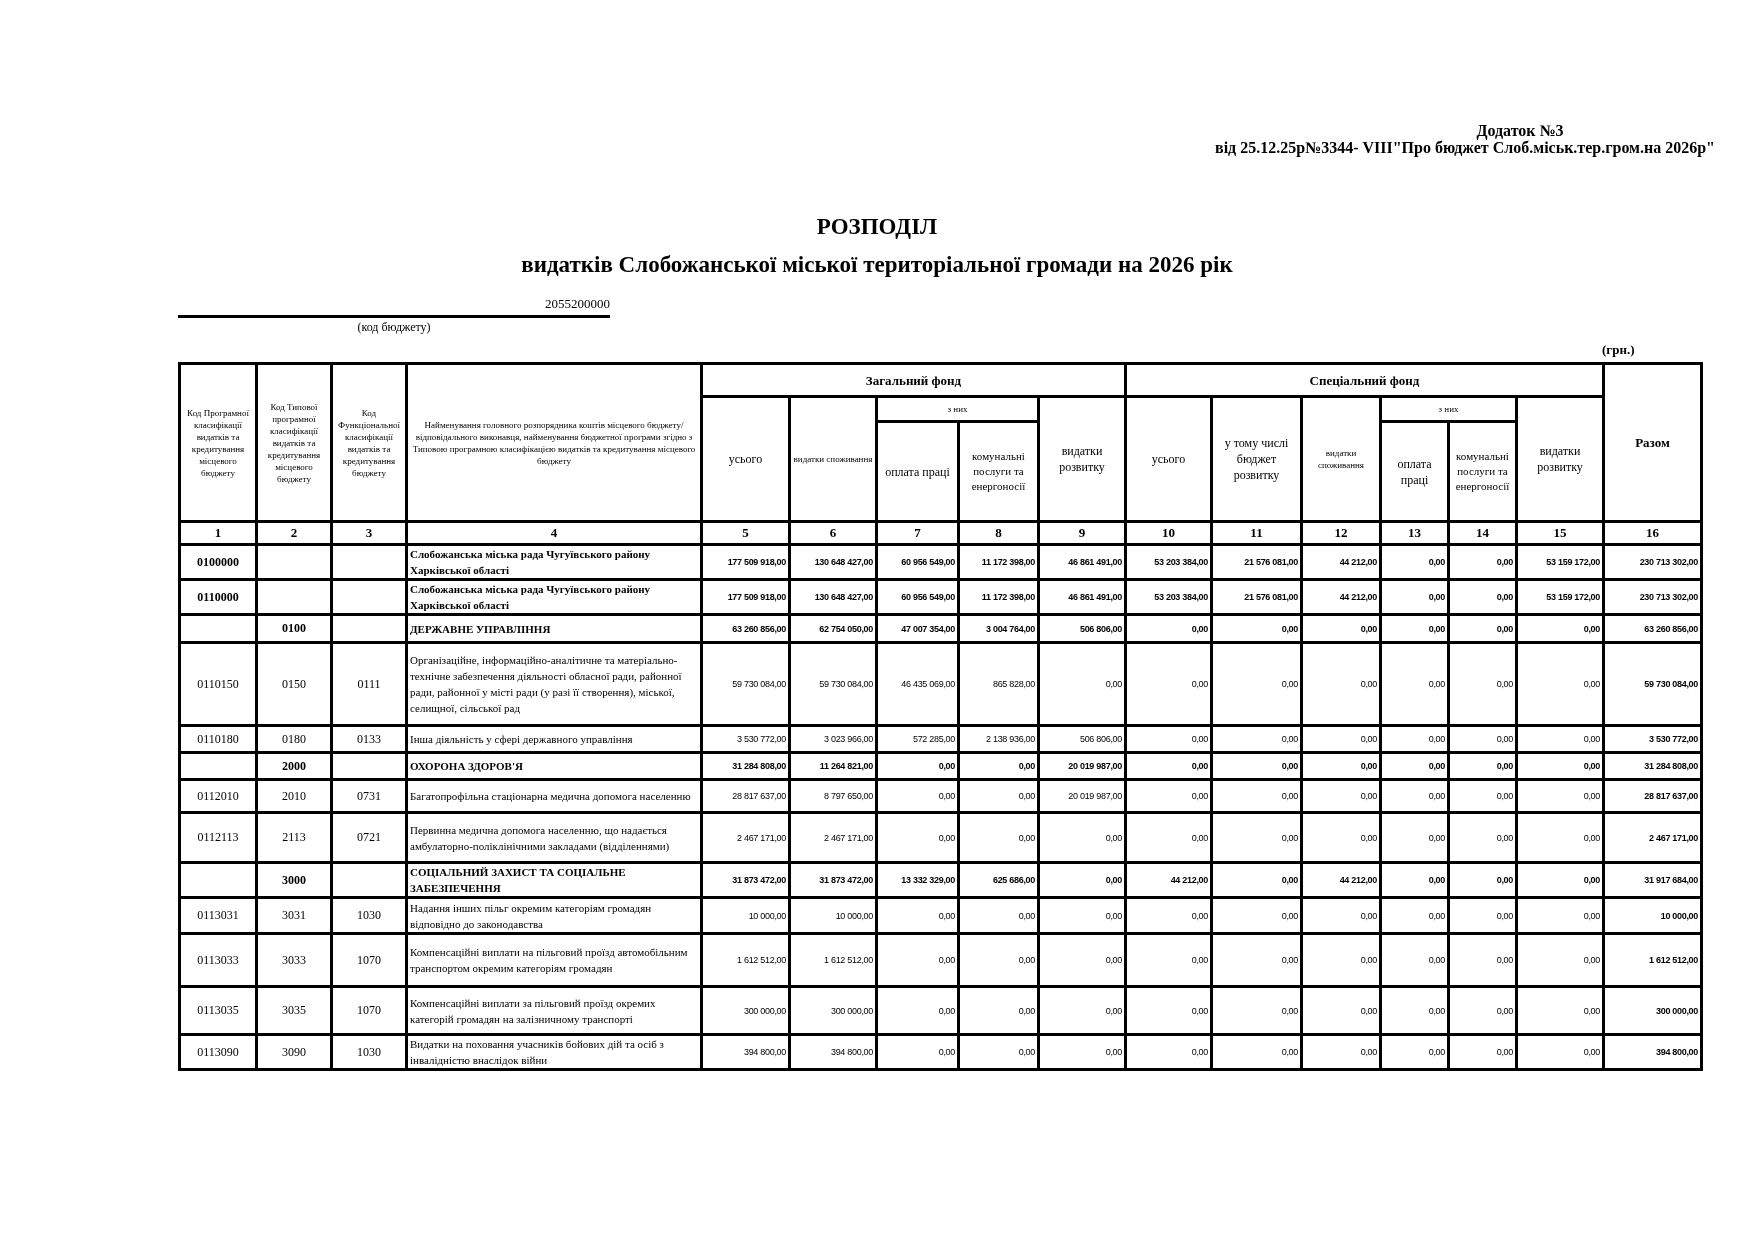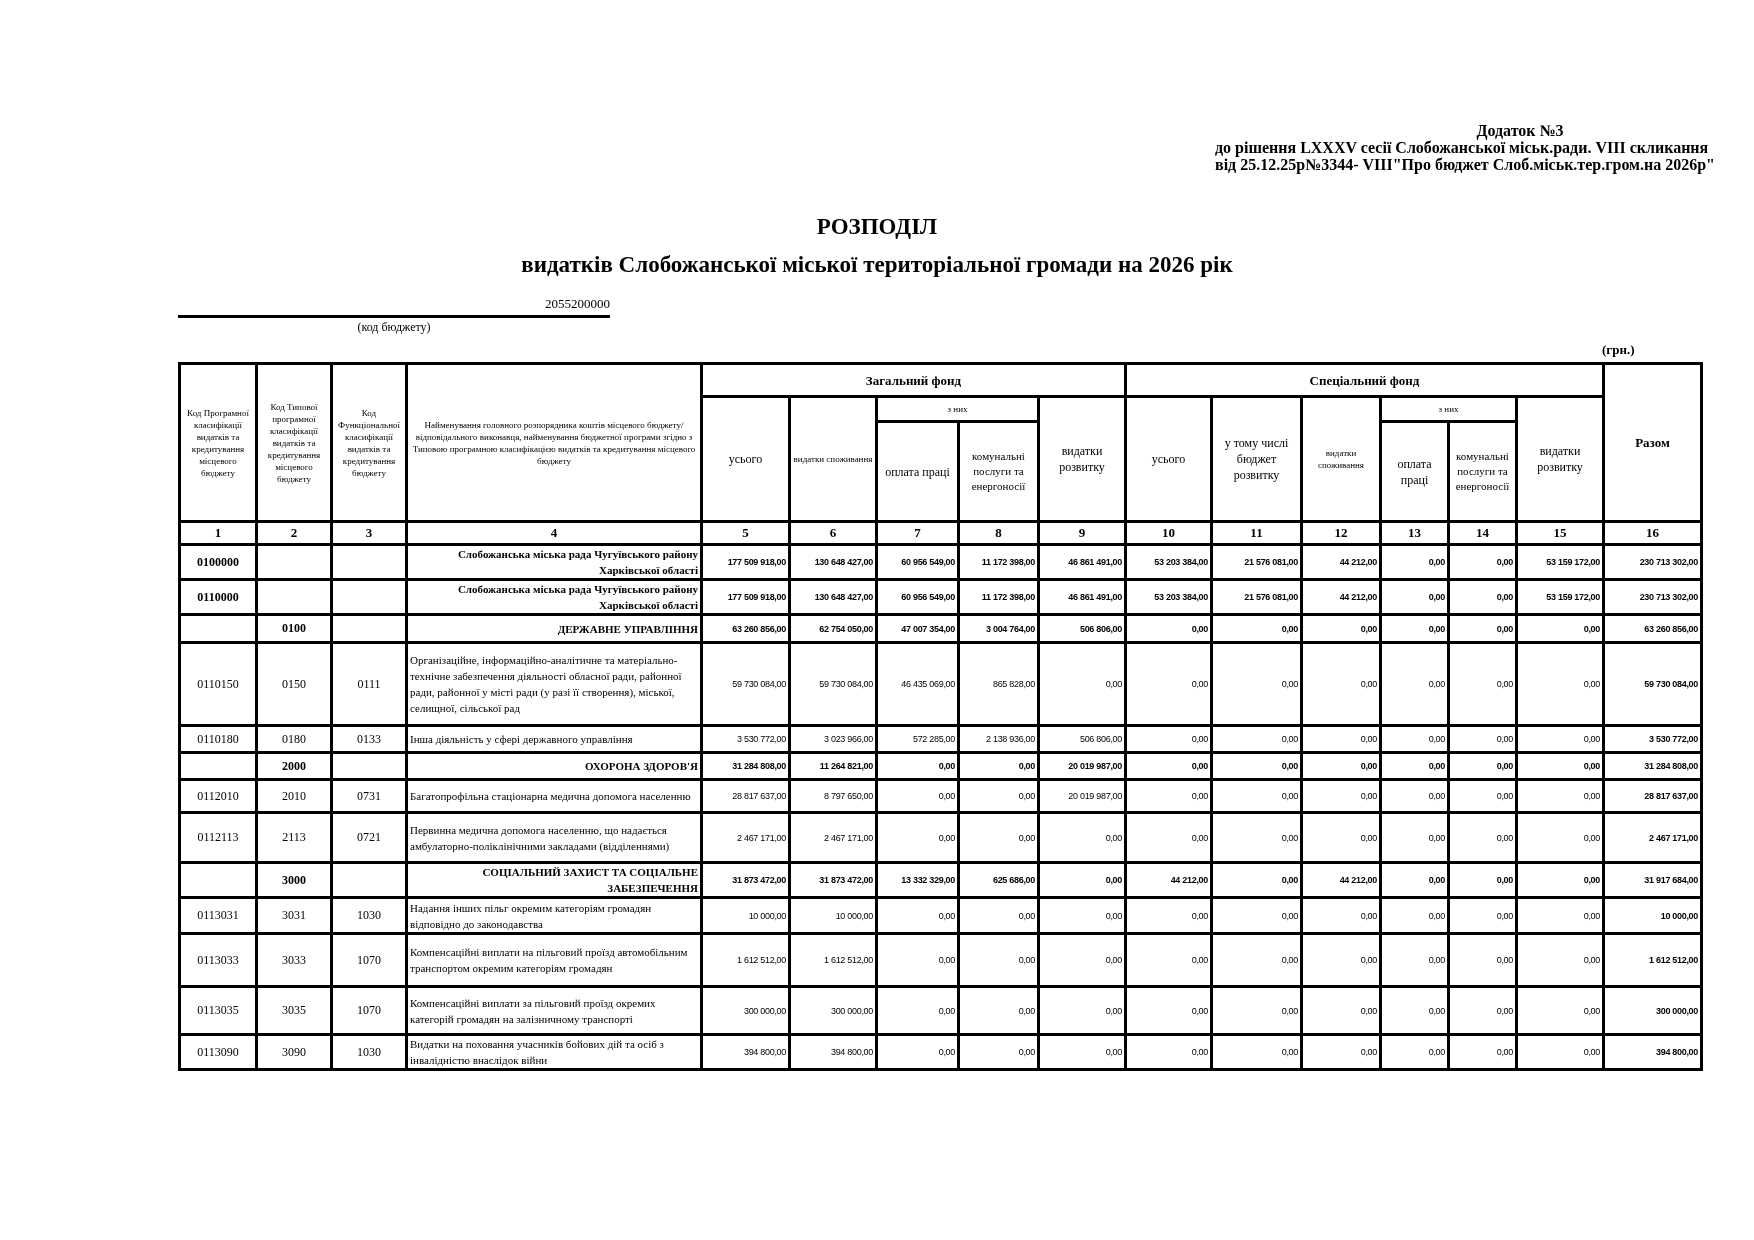--- a/index.html
+++ b/index.html
@@ -16,30 +16,29 @@
   .unit { position: absolute; left: 1602px; top: 342px; font-size: 13px; font-weight: bold; }
   table.grid { position: absolute; left: 178px; top: 362px; border-collapse: collapse; table-layout: fixed; width: 1522px; }
   table.grid td { border: 3px solid #000; padding: 0 2px; vertical-align: middle; overflow: hidden; }
   .hdr { text-align: center; font-size: 9px; line-height: 12px; }
   .hdr-big { text-align: center; font-size: 13px; font-weight: bold; line-height: 17px; }
   .hdr-mid { text-align: center; font-size: 12px; line-height: 16px; }
   .num-row td { text-align: center; font-size: 13px; font-weight: bold; height: 20px; }
   .code { text-align: center; font-size: 12px; }
   .code.b { font-weight: bold; }
   .name { font-size: 11px; line-height: 16px; text-align: left; }
-  .name.b { font-weight: bold; text-align: right; }
+  .name.b { font-weight: bold; }
   .val { text-align: right; font-size: 9px; font-family: "Liberation Sans", "DejaVu Sans", sans-serif; letter-spacing: -0.3px; }
   .val.b { font-weight: bold; }
 </style>
 </head>
 <body>
 
 <div class="annex">
   <div class="annex-title">Додаток №3</div>
-  <div>до рішення  LXXXV сесії Слобожанської  міськ.ради. VIII скликання</div>
   <div>від 25.12.25р№3344- VIII"Про бюджет Слоб.міськ.тер.гром.на 2026р"</div>
 </div>
 
 <div class="title title1">РОЗПОДІЛ</div>
 <div class="title title2">видатків Слобожанської міської територіальної громади на 2026 рік</div>
 
 <div class="budget-code">2055200000</div>
 <div class="budget-line"></div>
 <div class="budget-label">(код бюджету)</div>
 

